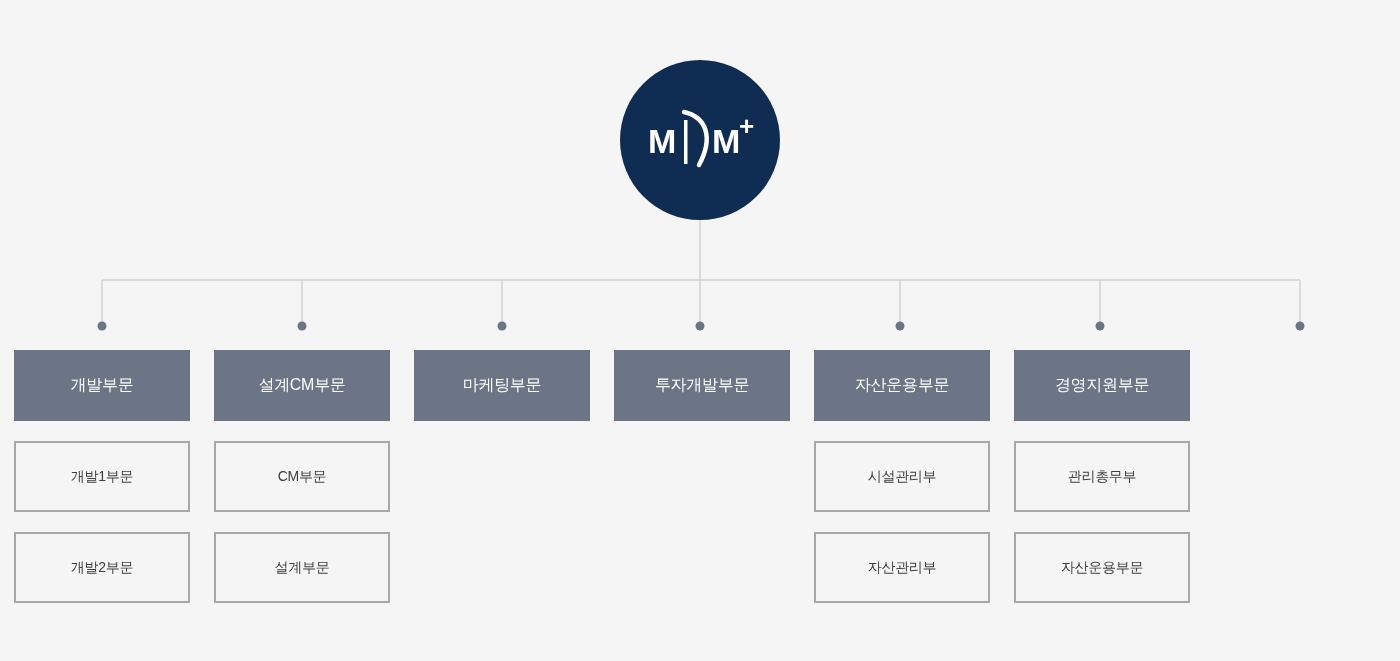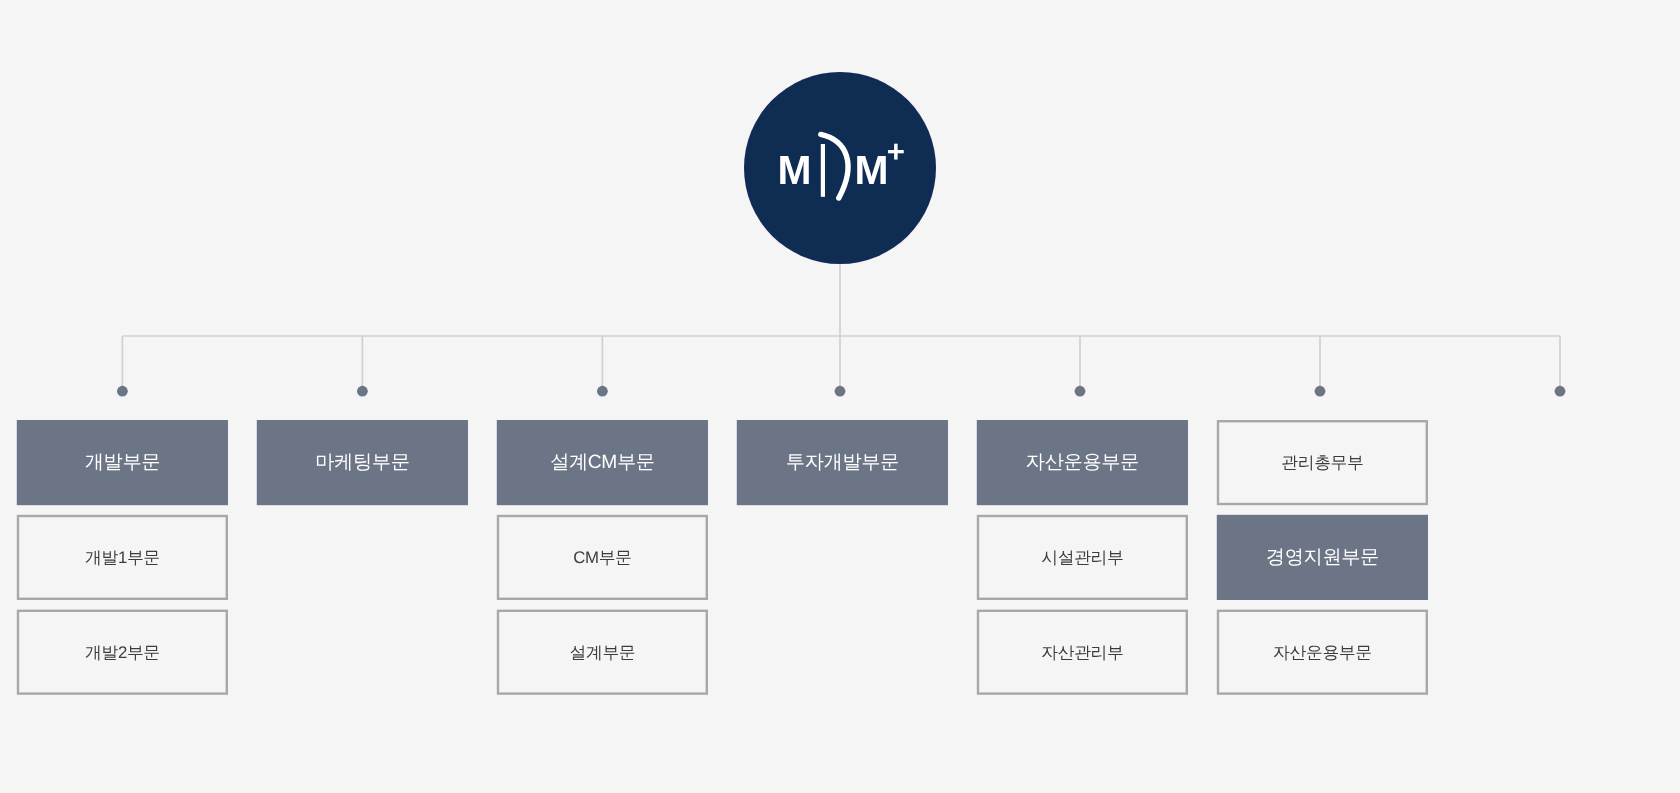--- a/index.html
+++ b/index.html
@@ -56,21 +56,21 @@
     top: 350px;
     width: 1372px;
     display: flex;
     gap: 24px;
     z-index: 2;
   }
   .column {
     width: 176px;
     display: flex;
     flex-direction: column;
-    gap: 8px;
+    gap: 20px;
   }
 
   .node-box {
     box-sizing: border-box;
     width: 176px;
     height: 71px;
     display: flex;
     align-items: center;
     justify-content: center;
     text-align: center;
@@ -134,40 +134,40 @@
 
   <div class="columns">
 
     <div class="column">
       <div class="node-box node-division">개발부문</div>
       <div class="node-box node-team">개발1부문</div>
       <div class="node-box node-team">개발2부문</div>
     </div>
 
     <div class="column">
-      <div class="node-box node-division">마케팅부문</div>
+      <div class="node-box node-division">설계CM부문</div>
+      <div class="node-box node-team">CM부문</div>
+      <div class="node-box node-team">설계부문</div>
     </div>
 
     <div class="column">
-      <div class="node-box node-division">설계CM부문</div>
-      <div class="node-box node-team">CM부문</div>
-      <div class="node-box node-team">설계부문</div>
+      <div class="node-box node-division">마케팅부문</div>
     </div>
 
     <div class="column">
       <div class="node-box node-division">투자개발부문</div>
     </div>
 
     <div class="column">
       <div class="node-box node-division">자산운용부문</div>
       <div class="node-box node-team">시설관리부</div>
       <div class="node-box node-team">자산관리부</div>
     </div>
 
     <div class="column">
+      <div class="node-box node-division">경영지원부문</div>
       <div class="node-box node-team">관리총무부</div>
-      <div class="node-box node-division">경영지원부문</div>
       <div class="node-box node-team">자산운용부문</div>
     </div>
 
 
   </div>
 </div>
 
 </body></html>

